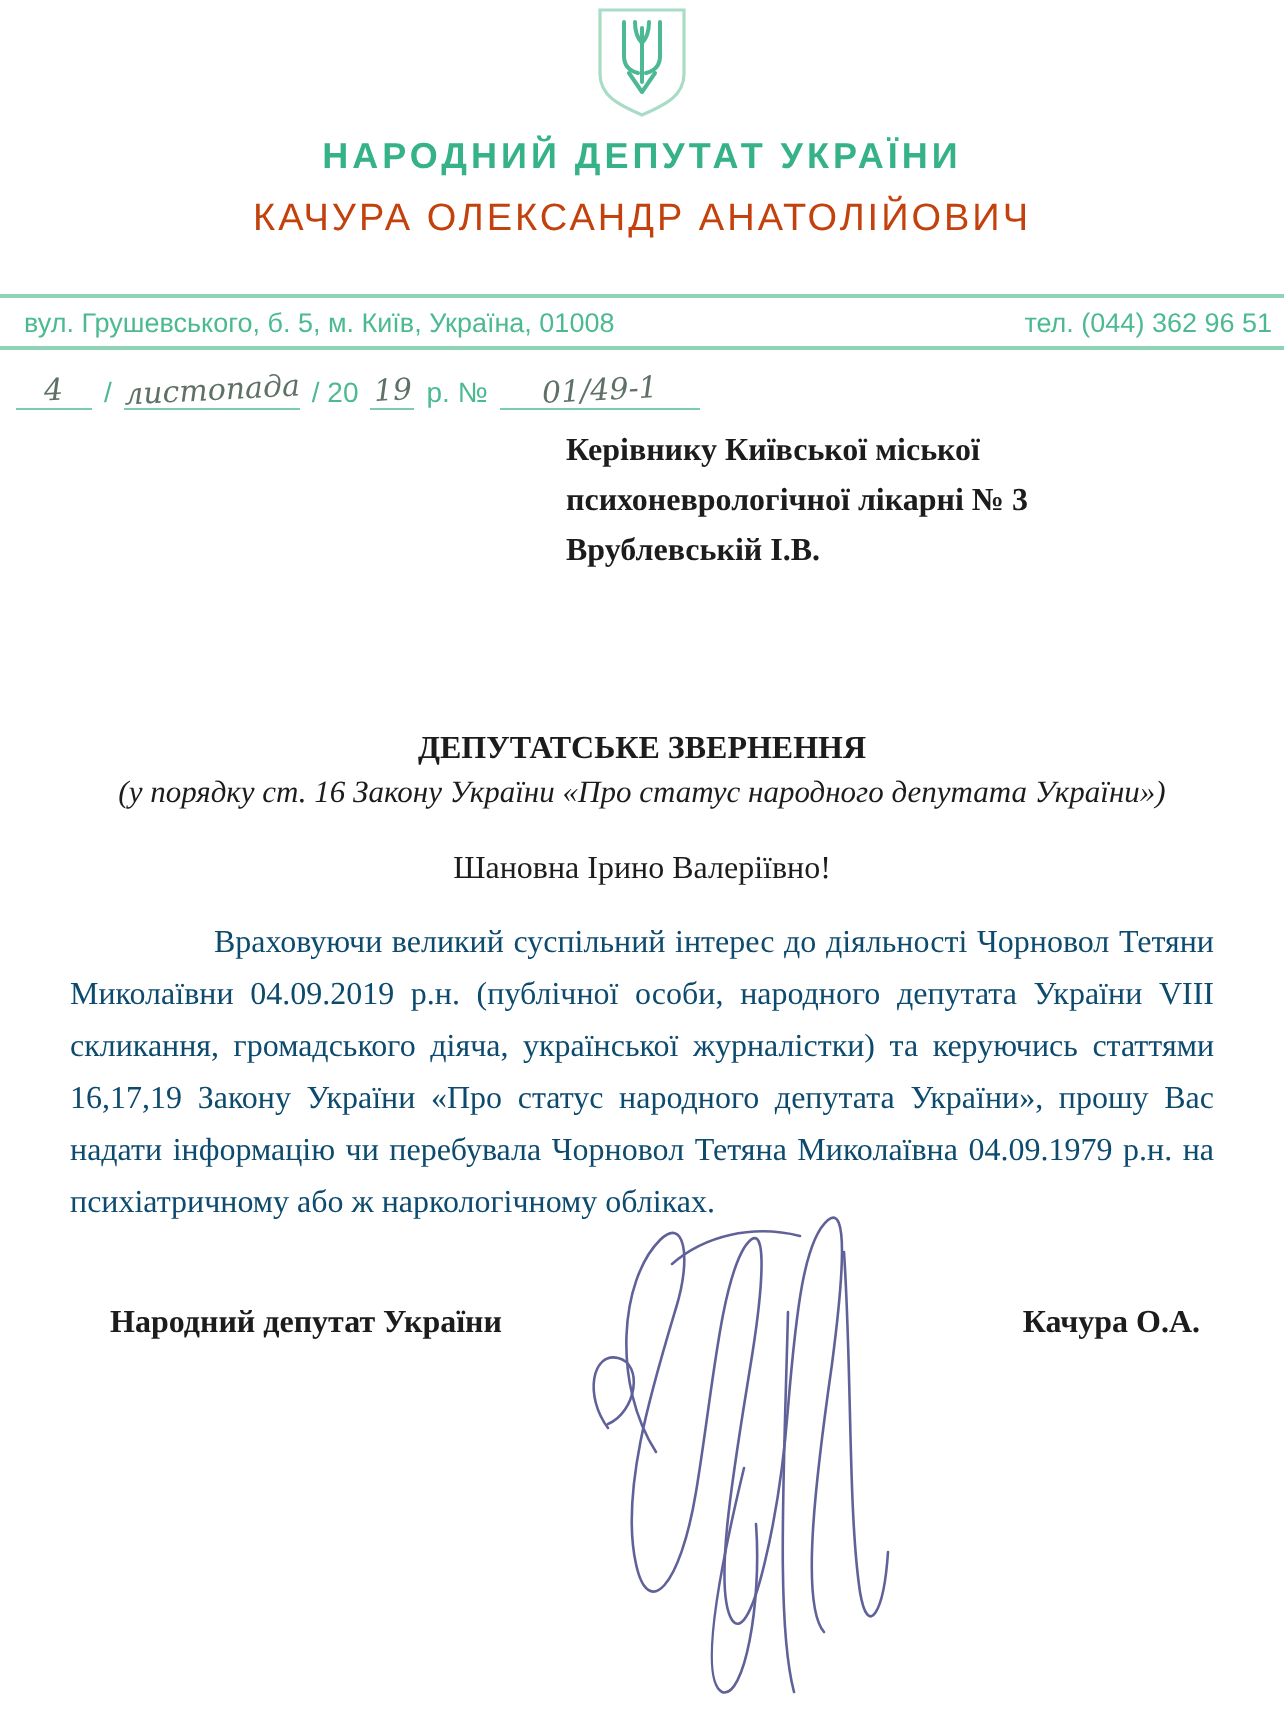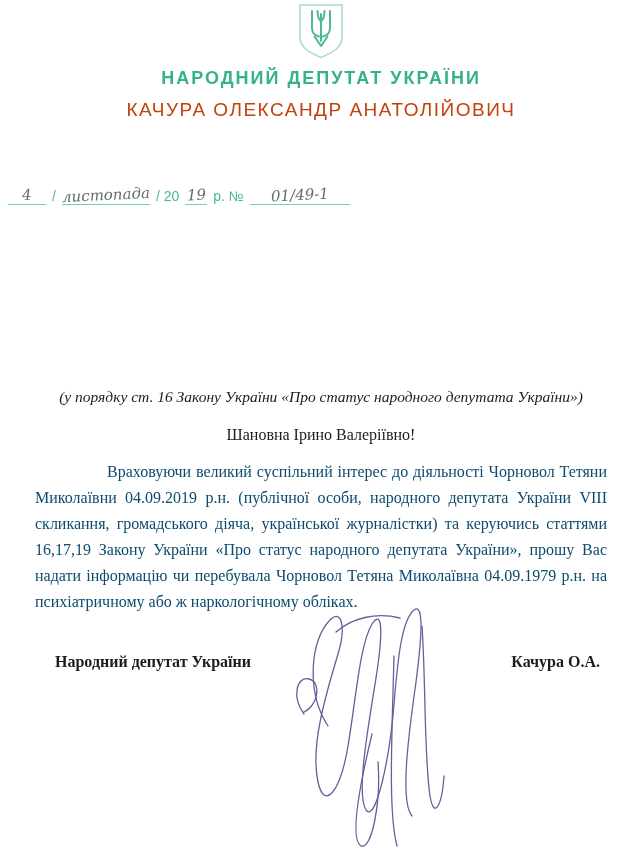--- a/index.html
+++ b/index.html
@@ -115,32 +115,42 @@
         <path d="M30 12 V34.5"></path>
         <path d="M26.5 9 C26.5 15 28 17.5 30 19.5 C32 17.5 33.5 15 33.5 9"></path>
         <path d="M23.5 34.5 L30 44 L36.5 34.5"></path>
         <path d="M30 34.5 V39"></path>
       </g>
     </svg>
   </div>
   <div class="lh-title">НАРОДНИЙ ДЕПУТАТ УКРАЇНИ</div>
   <div class="lh-name">КАЧУРА ОЛЕКСАНДР АНАТОЛІЙОВИЧ</div>
 
+  <div class="contact-bar">
+    <span>вул. Грушевського, б. 5, м. Київ, Україна, 01008</span>
+    <span>тел. (044) 362 96 51</span>
+  </div>
 
   <div class="date-line">
     <span class="slot slot-day"><span class="hw">4</span></span>
     <span class="printed">/</span>
     <span class="slot slot-month"><span class="hw">листопада</span></span>
     <span class="printed">/ 20</span>
     <span class="slot slot-year"><span class="hw">19</span></span>
     <span class="printed">р. №</span>
     <span class="slot slot-number"><span class="hw">01/49-1</span></span>
   </div>
 
+  <div class="recipient">
+    <div>Керівнику Київської міської</div>
+    <div>психоневрологічної лікарні № 3</div>
+    <div>Врублевській І.В.</div>
+  </div>
 
+  <div class="subject-title">ДЕПУТАТСЬКЕ ЗВЕРНЕННЯ</div>
   <div class="subject-subtitle">(у порядку ст. 16 Закону України «Про статус народного депутата України»)</div>
 
   <div class="salutation">Шановна Ірино Валеріївно!</div>
 
   <div class="body-text">Враховуючи великий суспільний інтерес до діяльності Чорновол Тетяни Миколаївни 04.09.2019 р.н. (публічної особи, народного депутата України VIII скликання, громадського діяча, української журналістки) та керуючись статтями 16,17,19 Закону України «Про статус народного депутата України», прошу Вас надати інформацію чи перебувала Чорновол Тетяна Миколаївна 04.09.1979 р.н. на психіатричному або ж наркологічному обліках.</div>
 
   <div class="sign-label-left">Народний депутат України</div>
   <div class="sign-label-right">Качура О.А.</div>
 
   <svg class="signature-svg" width="195" height="258" viewBox="0 0 195 258">

